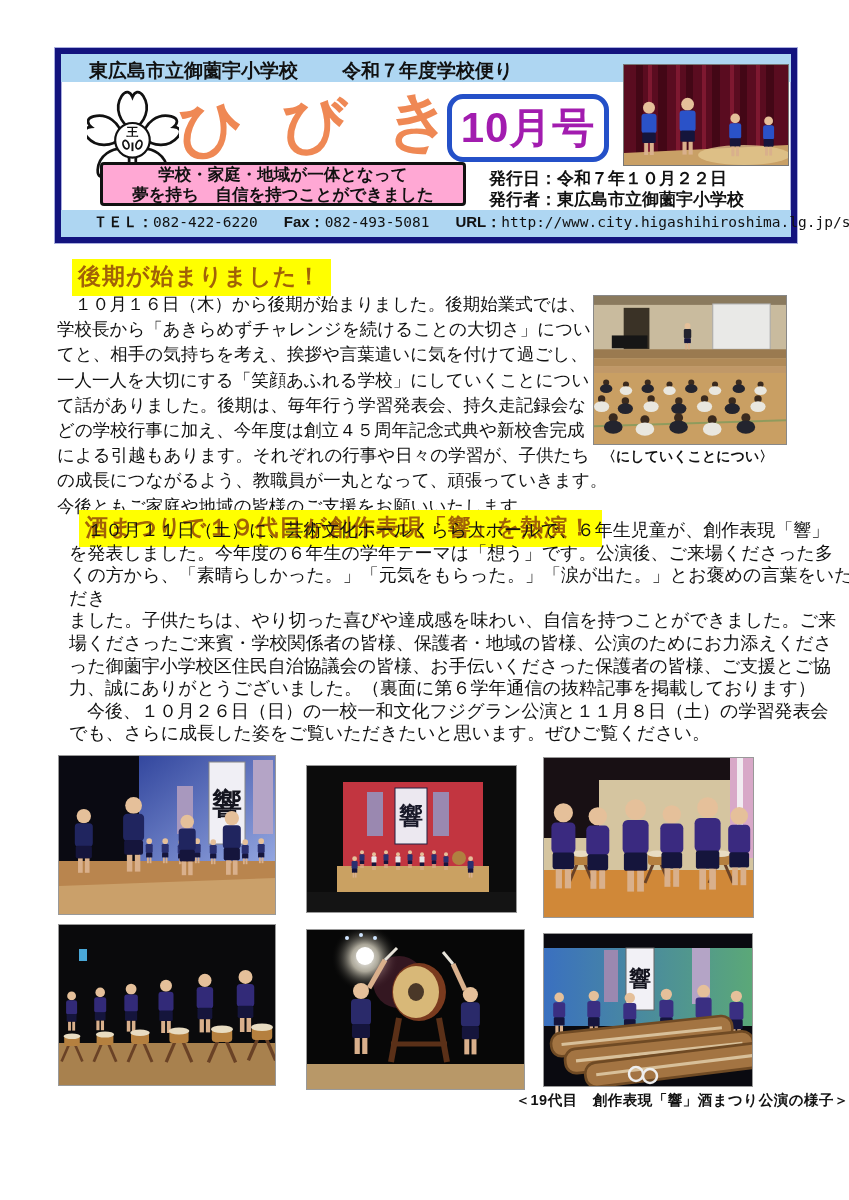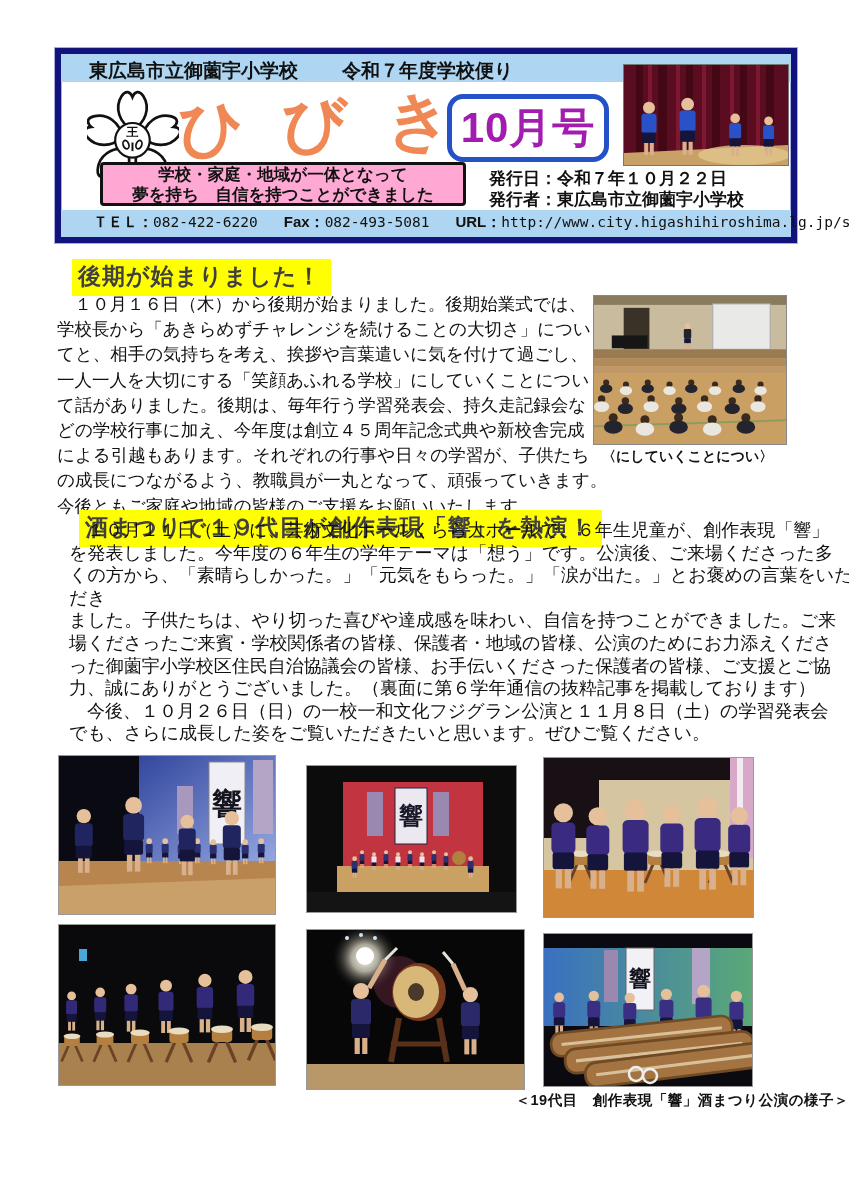--- a/index.html
+++ b/index.html
@@ -23,21 +23,21 @@
   .sloganbox{left:39px;top:108px;width:366px;height:44px;background:#ffa8d4;border:3px solid #111;
              border-radius:4px;box-sizing:border-box;display:flex;flex-direction:column;
              align-items:center;justify-content:center;font-size:16.5px;font-weight:bold;line-height:20px;}
   .pubinfo{left:428px;top:114px;font-size:17px;font-weight:bold;line-height:21px;white-space:nowrap;}
   .telline{left:32px;top:3px;font-size:15px;font-weight:bold;white-space:nowrap;}
   .telline .v{font-family:"DejaVu Sans Mono",monospace;font-weight:normal;font-size:14.5px;margin-top:22px;}
   .telline .sp{display:inline-block;width:26px;}
   .hphoto{left:562px;top:10px;width:166px;height:102px;border:1px solid #777;box-sizing:border-box;}
 
   
-  .h-yellow{display:inline-block;background:#ffff00;color:#404040;font-weight:bold;
+  .h-yellow{display:inline-block;background:#ffff00;color:#a16207;font-weight:bold;
             font-size:23px;padding:2px 10px 4px 6px;letter-spacing:1px;white-space:nowrap;}
   .h1pos{left:72px;top:259px;}
   .h2pos{left:72px;top:510px;margin-left:7px;}
   .body1{left:57px;top:292px;width:780px;font-size:17.5px;line-height:25.2px;white-space:pre-line;}
   .body2{left:57px;top:519px;width:790px;font-size:18px;line-height:22.6px;white-space:pre-line;margin-left:12px;}
   .gymphoto{left:593px;top:295px;width:194px;height:150px;border:1px solid #888;box-sizing:border-box;}
   .gymcap{left:602px;top:448px;font-size:14px;font-weight:bold;white-space:nowrap;}
 
   
   .photo{border:1px solid #999;box-sizing:border-box;background:#000;}

